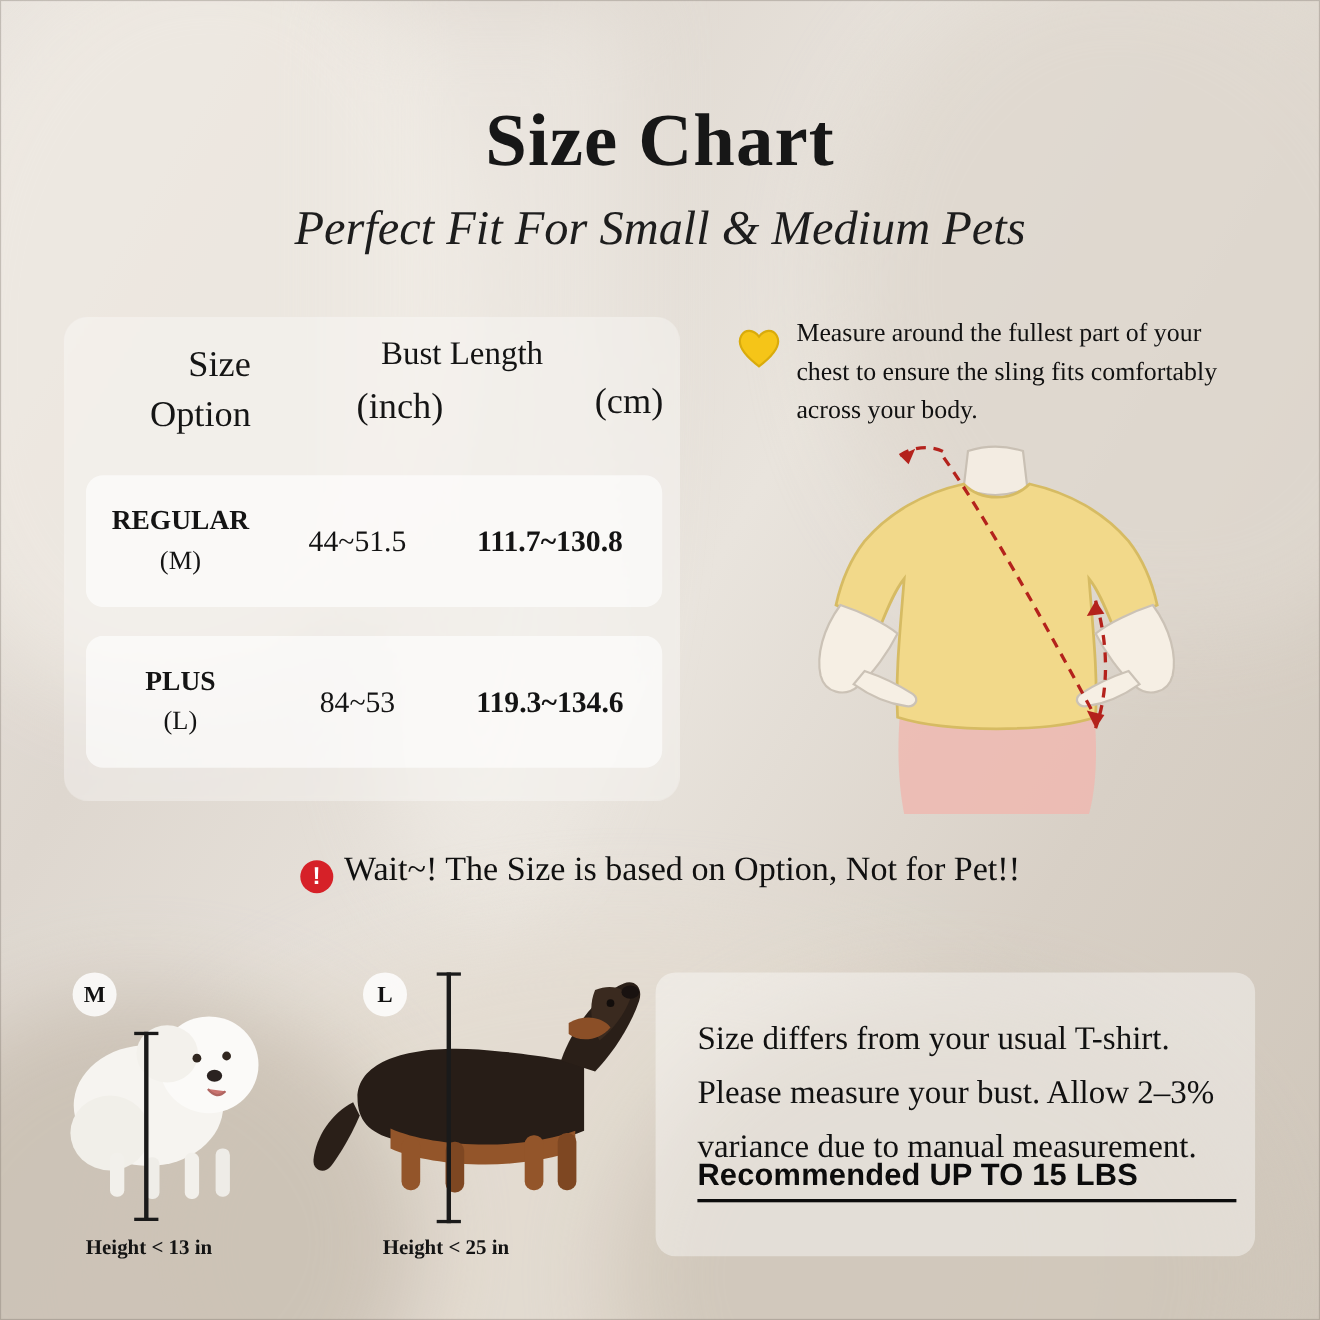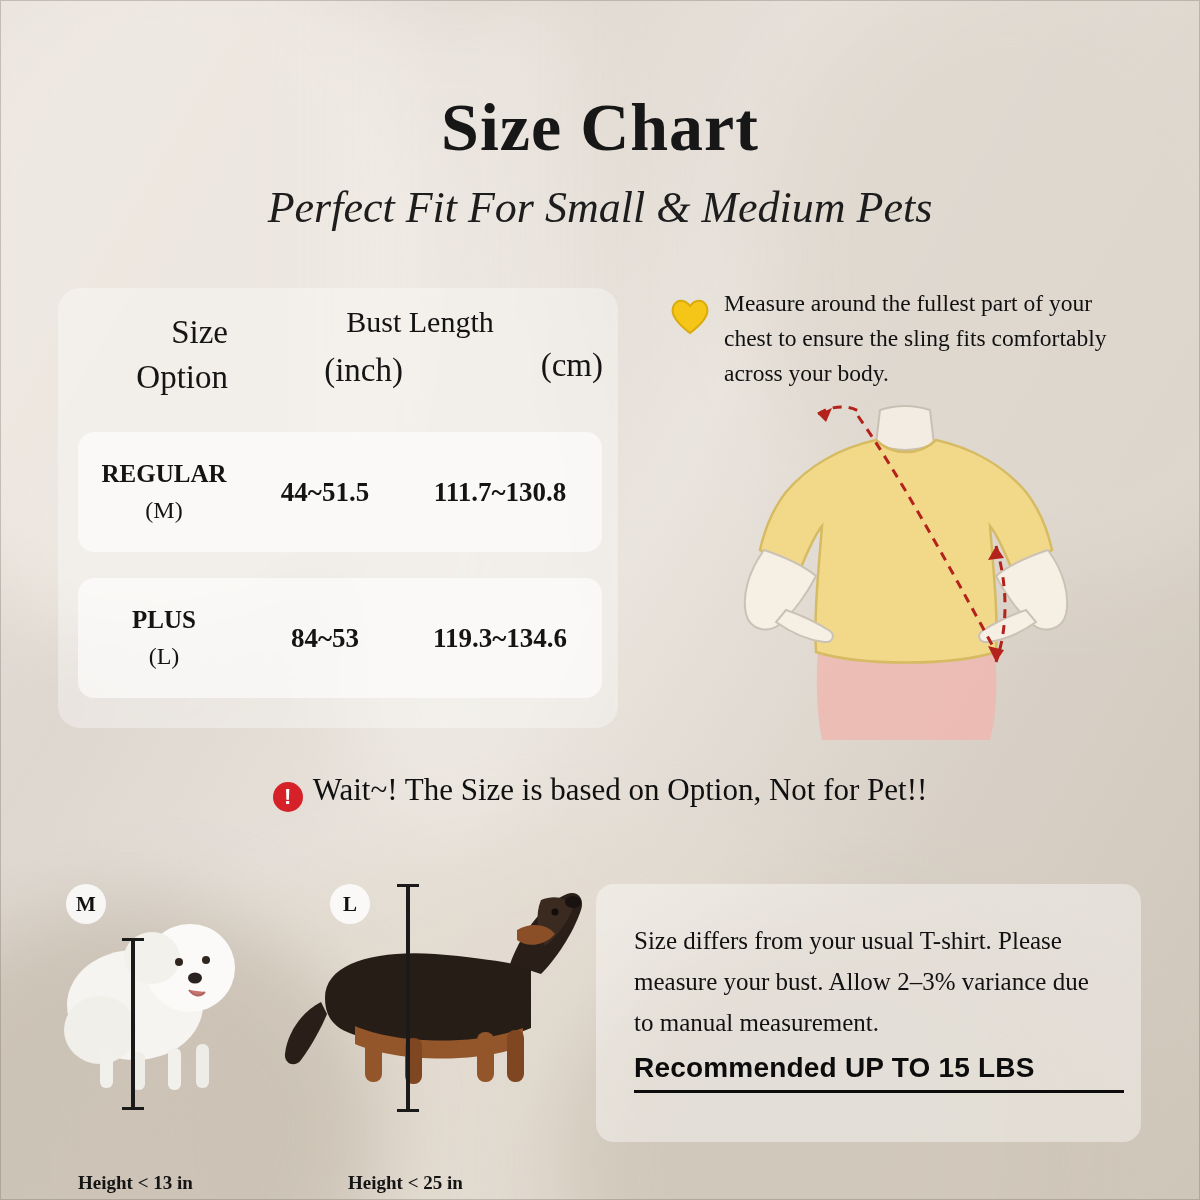--- a/index.html
+++ b/index.html
@@ -122,21 +122,21 @@
   .cell.name {
     width: 172px;
     font-size: 25px;
     font-weight: bold;
     line-height: 1.45;
   }
   .cell.name .paren {
     font-weight: normal;
     font-size: 24px;
   }
-  .cell.val-inch { width: 150px; font-size: 27px; font-weight: bold; }
+  .cell.val-inch { width: 150px; font-size: 27px; font-weight: normal; }
   .cell.val-cm { width: 200px; font-size: 27px; font-weight: bold; }
 
   
   .tip {
     position: absolute;
     left: 724px;
     top: 286px;
     width: 400px;
     font-size: 23.5px;
     line-height: 1.48;
@@ -217,21 +217,20 @@
   .hline::after { bottom: 0; }
   .hline.m { left: 131px; top: 938px; height: 172px; }
   .hline.l { left: 406px; top: 884px; height: 228px; }
 
   .hcap {
     position: absolute;
     font-size: 19px;
     font-weight: bold;
     color: #141414;
     white-space: nowrap;
-    margin-top: 48px;
   }
   .hcap.m { left: 78px; top: 1124px; }
   .hcap.l { left: 348px; top: 1124px; }
 
   
   .dog {
     position: absolute;
   }
   .dog-white { left: 40px; top: 880px; width: 225px; height: 225px; }
   .dog-brown { left: 255px; top: 868px; width: 330px; height: 250px; }
@@ -244,21 +243,21 @@
     width: 545px;
     height: 258px;
     background: rgba(255,255,255,.40);
     border-radius: 18px;
   }
   .note-text {
     position: absolute;
     left: 634px;
     top: 920px;
     width: 480px;
-    font-size: 25px;
+    font-size: 30px;
     line-height: 1.64;
     color: #111;
   }
   .rec {
     position: absolute;
     left: 634px;
     top: 1052px;
     width: 490px;
     font-family: "Liberation Sans", sans-serif;
     font-weight: bold;

